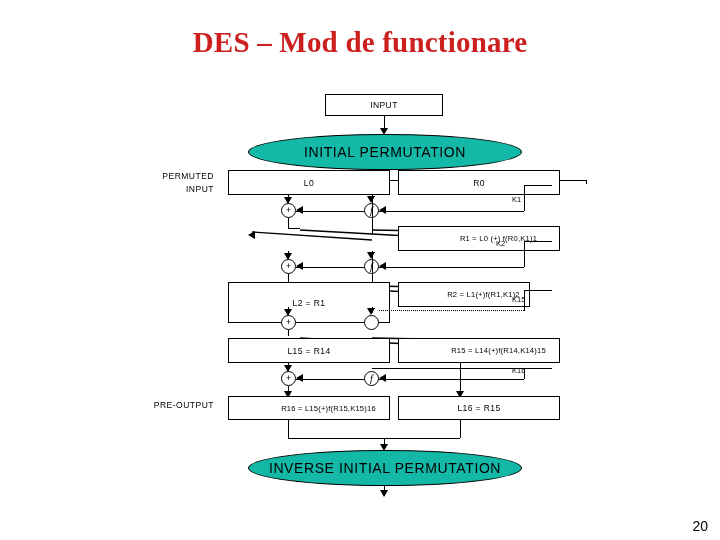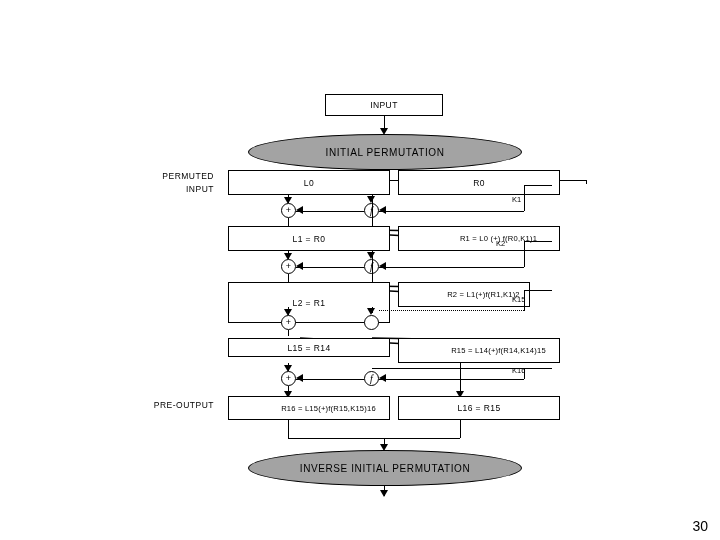--- a/index.html
+++ b/index.html
@@ -73,26 +73,26 @@
     overflow: hidden;
   }
   .box.small-text { font-size: 7.6px; letter-spacing: 0.2px; padding-left: 39px; }
 
   
   .ellipse {
     position: absolute;
     box-sizing: border-box;
     border: 1.3px solid #000;
     border-radius: 50%;
-    background: #a3a3a3;
+    background: #14b8a6;
     display: flex;
     align-items: center;
     justify-content: center;
     font-family: "Liberation Sans", sans-serif;
-    font-size: 10px;
+    font-size: 14px;
     letter-spacing: 0.6px;
     color: #000;
     white-space: nowrap;
   }
 
   
   .caption {
     position: absolute;
     font-family: Liberation Sans, sans-serif;
     font-size: 8.5px;
@@ -175,20 +175,21 @@
     position: absolute;
     overflow: visible;
   }
   .swap-svg line { stroke: #000; stroke-width: 1.4; }
 </style>
 </head>
 <body>
 
 <div id="slide">
 
+  <div id="title">DES – Mod de functionare</div>
 
   <div id="diagram">
 
     <div class="box" style="left:185px; top:8px; width:118px; height:22px;">INPUT</div>
 
     <div class="vline" style="left:244px; top:30px; height:16px;"></div>
     <div class="arrow-down" style="left:239.5px; top:42px;"></div>
 
     <div class="ellipse" style="left:108px; top:48px; width:274px; height:36px;">INITIAL PERMUTATION</div>
 
@@ -230,21 +231,20 @@
     <div class="hline" style="left:148px; top:142px; width:12px;"></div>
     <svg class="swap-svg" style="left:0px; top:132px; width:420px; height:28px;" viewBox="0 0 420 28">
       <line x1="160" y1="12" x2="340" y2="22"></line>
       <line x1="232" y1="22" x2="112" y2="14"></line>
       <line x1="232" y1="12" x2="340" y2="14"></line>
     </svg>
     <div class="vline" style="left:231.5px; top:109px; height:40px;"></div>
     <div class="arrow-left" style="left:108px; top:145px;"></div>
     <div class="arrow-right" style="left:340px; top:146px;"></div>
 
-    <div class="box" style="left:88px; top:140px; width:162px; height:25px;">L1 = R0</div>
     <div class="box small-text" style="left:258px; top:140px; width:162px; height:25px;">R1 = L0 (+) f(R0,K1)1</div>
 
     <div class="vline" style="left:148px; top:165px; height:8px;"></div>
     <div class="arrow-down" style="left:143.5px; top:167px;"></div>
     <div class="op-circle" style="left:141px; top:173px;">+</div>
 
     <div class="op-circle f-op" style="left:224px; top:173px;">f</div>
     <div class="vline" style="left:231.5px; top:165px; height:6px;"></div>
     <div class="arrow-down" style="left:227px; top:166px;"></div>
     <div class="hline" style="left:156px; top:180.5px; width:68px;"></div>
@@ -284,21 +284,21 @@
 
     <div class="vline" style="left:148px; top:244px; height:6px;"></div>
     <svg class="swap-svg" style="left:0px; top:240px; width:420px; height:28px;" viewBox="0 0 420 28">
       <line x1="160" y1="12" x2="340" y2="22"></line>
       <line x1="232" y1="22" x2="112" y2="14"></line>
       <line x1="232" y1="12" x2="340" y2="14"></line>
     </svg>
     <div class="arrow-left" style="left:108px; top:253px;"></div>
     <div class="arrow-right" style="left:340px; top:254px;"></div>
 
-    <div class="box" style="left:88px; top:252px; width:162px; height:19px;">L15 = R14</div>
+    <div class="box" style="left:88px; top:252px; width:162px; height:25px;">L15 = R14</div>
     <div class="box small-text" style="left:258px; top:252px; width:162px; height:25px;">R15 = L14(+)f(R14,K14)15</div>
 
     <div class="vline" style="left:148px; top:277px; height:8px;"></div>
     <div class="arrow-down" style="left:143.5px; top:279px;"></div>
     <div class="op-circle" style="left:141px; top:285px;">+</div>
 
     <div class="op-circle f-op" style="left:224px; top:285px;">f</div>
     <div class="hline" style="left:156px; top:292.5px; width:68px;"></div>
     <div class="arrow-left" style="left:156px; top:288px;"></div>
     <div class="hline" style="left:239px; top:292.5px; width:145px;"></div>
@@ -325,15 +325,15 @@
     <div class="arrow-down" style="left:239.5px; top:358px;"></div>
 
     <div class="ellipse" style="left:108px; top:364px; width:274px; height:36px;">INVERSE INITIAL PERMUTATION</div>
 
     <div class="vline" style="left:244px; top:400px; height:10px;"></div>
     <div class="arrow-down" style="left:239.5px; top:404px;"></div>
 
 
   </div>
 
-  <div id="page-number">30</div>
+  <div id="page-number">20</div>
 
 </div>
 
 </body></html>

